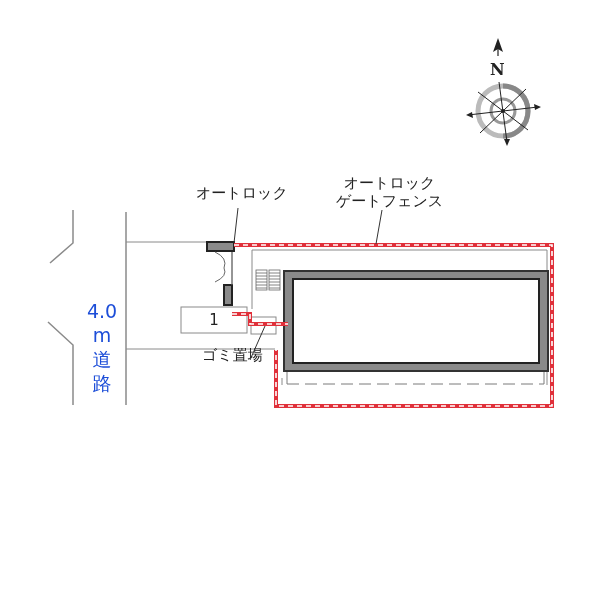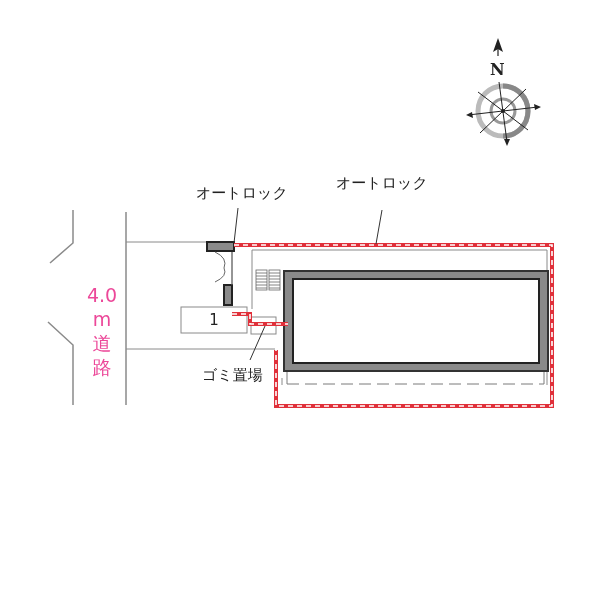--- a/index.html
+++ b/index.html
@@ -1,20 +1,20 @@
 <!DOCTYPE html>
 <html><head>
 <meta charset="utf-8">
 <style>
   html, body { margin: 0; padding: 0; background: #ffffff; }
   body { width: 600px; height: 600px; position: relative; overflow: hidden;
          font-family: "DejaVu Sans", "Liberation Sans", sans-serif; }
   #map { position: absolute; left: 0; top: 0; width: 600px; height: 600px; }
   .lbl { position: absolute; color: #222; font-size: 15px; line-height: 18px; white-space: nowrap; text-align: center; }
-  .road { position: absolute; left: 82px; top: 283px; width: 40px; text-align: center; color: #ec4899; font-size: 19px; line-height: 24px; }
+  .road { position: absolute; left: 82px; top: 299px; width: 40px; text-align: center; color: #1d4ed8; font-size: 19px; line-height: 24px; }
   .road span { display: block; }
   .slot { position: absolute; left: 181px; top: 307px; width: 66px; height: 26px; font-size: 15px; color: #222;
           display: flex; align-items: center; justify-content: center; }
 </style>
 </head>
 <body>
 
 <div id="map">
   <svg width="600" height="600" viewBox="0 0 600 600" xmlns="http://www.w3.org/2000/svg">
 
@@ -107,22 +107,23 @@
     </g>
     <text x="490" y="75" font-size="16" font-weight="bold" font-family="DejaVu Serif, serif" fill="#222">N</text>
   </svg>
 
   
   <div class="lbl" style="left:196px; top:184px;">
     <div>オートロック</div>
   </div>
   <div class="lbl" style="left:336px; top:174px;">
     <div>オートロック</div>
+    <div>ゲートフェンス</div>
   </div>
-  <div class="lbl" style="left:202px; top:366px;">ゴミ置場</div>
+  <div class="lbl" style="left:202px; top:346px;">ゴミ置場</div>
 
   <div class="slot">
     <span>1</span>
   </div>
 
   <div class="road">
     <span>4.0</span>
     <span>m</span>
     <span>道</span>
     <span>路</span>

